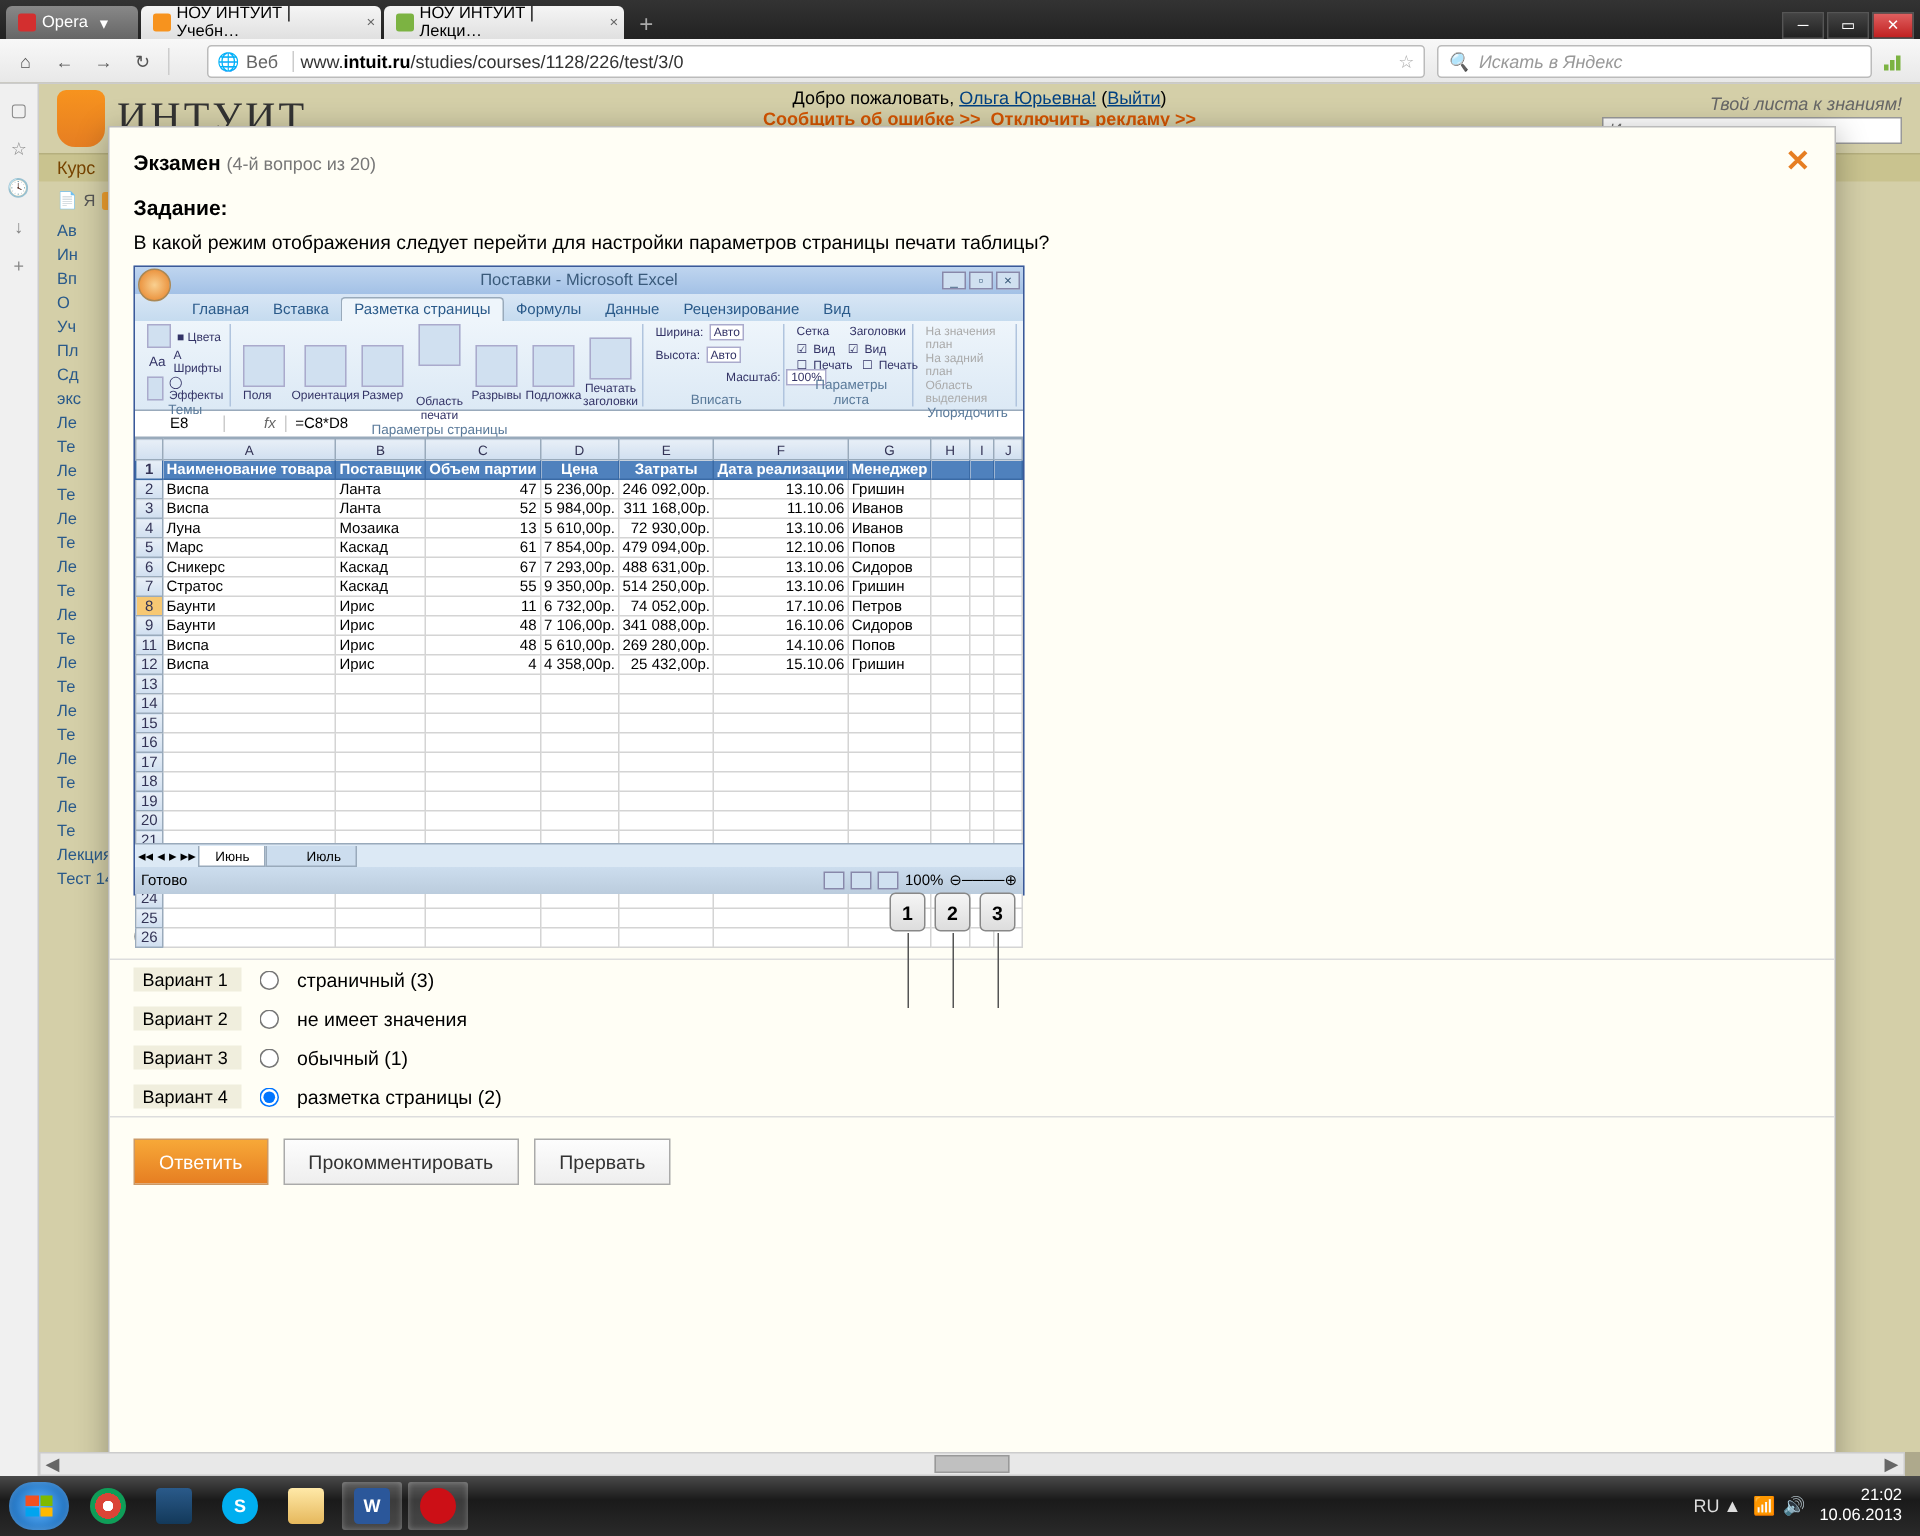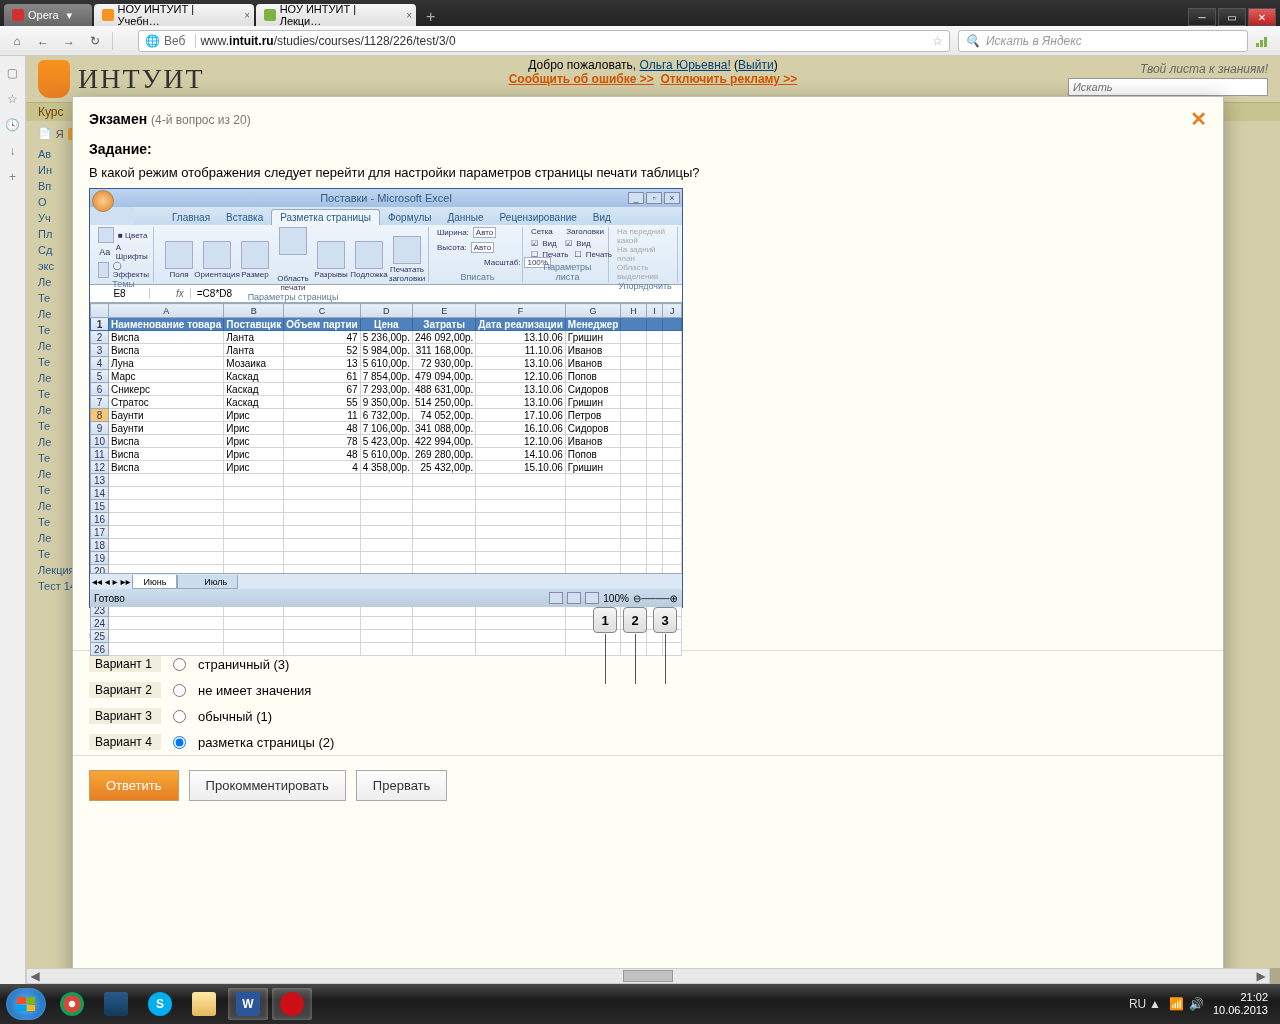--- a/index.html
+++ b/index.html
@@ -46,36 +46,36 @@
 .logo-text { font-family: Georgia, serif; font-size: 28px; letter-spacing: 2px; color: #333; }
 .header-center { position: absolute; left: 50%; transform: translateX(-50%); top: 2px; text-align: center; font-size: 12px; }
 .header-center a { color: #004080; text-decoration: underline; }
 .header-orange a { color: #d35400; font-weight: bold; }
 .header-right { position: absolute; right: 12px; top: 6px; text-align: right; font-size: 12px; }
 .slogan { font-style: italic; color: #666; }
 .site-search { width: 200px; height: 18px; border: 1px solid #999; font-style: italic; color: #aaa; padding: 0 4px; font-size: 11px; margin-top: 2px; }
 .nav-row { background: #c9c38f; font-size: 12px; padding: 2px 12px; color: #774400; border-top: 1px solid #b5af7e; }
 
 
-.modal { position: absolute; left: 72px; top: 96px; right: 56px; height: 924px; background: #fffef5; border: 1px solid #bbb; box-shadow: 0 4px 20px rgba(0,0,0,0.3); padding: 0; }
+.modal { position: absolute; left: 72px; top: 84px; right: 56px; height: 924px; background: #fffef5; border: 1px solid #bbb; box-shadow: 0 4px 20px rgba(0,0,0,0.3); padding: 0; }
 .modal-header { padding: 10px 16px 6px; font-size: 14px; display: flex; justify-content: space-between; align-items: center; }
 .modal-header b { font-size: 14px; }
 .modal-header .sub { color: #777; font-size: 12px; }
 .modal-close { color: #e67e22; font-size: 20px; font-weight: bold; cursor: pointer; }
 .modal-task { padding: 4px 16px; }
 .modal-task h3 { font-size: 14px; margin-bottom: 8px; }
 .modal-task p { font-size: 13px; margin-bottom: 8px; }
 
 
 .excel { width: 594px; height: 420px; border: 1px solid #3b5998; margin: 4px 0 8px 0; background: #cfe0f2; font-size: 10px; position: relative; font-family: Tahoma, Arial, sans-serif; }
 .excel-title { height: 18px; background: linear-gradient(#bfd5ef, #a3c1e6); display: flex; align-items: center; justify-content: center; color: #3a5a7a; font-size: 11px; position: relative; }
 .excel-title .wctrl { position: absolute; right: 2px; display: flex; gap: 2px; }
 .excel-title .wctrl span { width: 16px; height: 12px; background: #d0e0f0; border: 1px solid #88a; font-size: 9px; text-align: center; line-height: 10px; }
 .excel-orb { position: absolute; left: 2px; top: 1px; width: 22px; height: 22px; border-radius: 50%; background: radial-gradient(#f9d090, #e67e22); border: 1px solid #a85; z-index: 2; }
-.ribbon-tabs { height: 18px; display: flex; align-items: flex-end; padding-left: 30px; gap: 0; background: linear-gradient(#d8e6f5, #c5dbef); font-size: 10px; margin-left: 44px; }
+.ribbon-tabs { height: 18px; display: flex; align-items: flex-end; padding-left: 30px; gap: 0; background: linear-gradient(#d8e6f5, #c5dbef); font-size: 10px; }
 .ribbon-tab { padding: 2px 8px; color: #2a5a8a; }
 .ribbon-tab.active { background: #eef5fb; border: 1px solid #9ab; border-bottom: none; border-radius: 3px 3px 0 0; }
 .ribbon-body { height: 60px; background: linear-gradient(#eef5fb, #dce9f5); border-bottom: 1px solid #9ab; display: flex; padding: 2px 4px; gap: 4px; font-size: 9px; color: #336; }
 .rgroup { border-right: 1px solid #b0c4de; padding: 0 4px; display: flex; flex-direction: column; justify-content: space-between; position: relative; }
 .rgroup-lbl { text-align: center; color: #5a7a9a; }
 .rrow { display: flex; gap: 4px; align-items: center; }
 .ricon { width: 16px; height: 16px; background: #d0e0f0; border: 1px solid #aac; }
 .rbig { width: 28px; height: 28px; background: #d0e0f0; border: 1px solid #aac; }
 .gray { color: #aaa; }
 
@@ -296,21 +296,21 @@
               <span style="font-size:8px;">A <span>Шрифты</span></span>
             </div>
           <div class="rrow">
               <div class="ricon"></div>
               <span style="font-size:8px;">◯ <span>Эффекты</span></span>
             </div>
           <div class="rgroup-lbl">Темы</div>
         </div>
         <div class="rgroup" style="flex:0 0 auto;">
           <div class="rrow" id="page-setup-row">
-              <div style="display: flex; flex-direction: column; align-items: center; gap: 1px; width: 34px;">
+              <div style="display: flex; flex-direction: column; align-items: flex-start; gap: 1px; width: 34px;">
                 <div class="rbig"></div>
                 <div style="font-size:8px;text-align:center;line-height:9px;">Поля</div>
               </div>
               <div style="display: flex; flex-direction: column; align-items: center; gap: 1px; width: 34px;">
                 <div class="rbig"></div>
                 <div style="font-size:8px;text-align:center;line-height:9px;">Ориентация</div>
               </div>
               <div style="display: flex; flex-direction: column; align-items: center; gap: 1px; width: 34px;">
                 <div class="rbig"></div>
                 <div style="font-size:8px;text-align:center;line-height:9px;">Размер</div>
@@ -352,21 +352,21 @@
         <div class="rgroup" style="width:82px;">
           <div class="rrow" style="font-size:8px;justify-content:space-between;">
               <span>Сетка</span>
               <span>Заголовки</span>
             </div>
           <div class="rrow" style="font-size:8px;">☑ <span>Вид</span>&nbsp;&nbsp;☑ <span>Вид</span></div>
           <div class="rrow" style="font-size:8px;">☐ <span>Печать</span>&nbsp;☐ <span>Печать</span></div>
           <div class="rgroup-lbl">Параметры листа</div>
         </div>
         <div class="rgroup gray" style="width:95px;">
-          <div style="font-size:8px;">На передний какой</div>
+          <div style="font-size:8px;">На значения план</div>
           <div style="font-size:8px;">На задний план</div>
           <div style="font-size:8px;">Область выделения</div>
           <div class="rgroup-lbl">Упорядочить</div>
         </div>
       </div>
       <div class="formula-bar">
         <div class="name-box">E8</div>
         <div style="width:20px;"></div>
         <div class="fx">fx</div>
         <div class="formula-val">=C8*D8</div>
@@ -498,33 +498,20 @@
                 <td class="num">48</td>
                 <td class="num">7 106,00р.</td>
                 <td class="num">341 088,00р.</td>
                 <td class="num">16.10.06</td>
                 <td>Сидоров</td>
                 <td></td>
                 <td></td>
                 <td></td>
               </tr>
               <tr>
-                <td class="rowh">10</td>
-                <td>Виспа</td>
-                <td>Ирис</td>
-                <td class="num">78</td>
-                <td class="num">5 423,00р.</td>
-                <td class="num">422 994,00р.</td>
-                <td class="num">12.10.06</td>
-                <td>Иванов</td>
-                <td></td>
-                <td></td>
-                <td></td>
-              </tr>
-              <tr>
                 <td class="rowh">11</td>
                 <td>Виспа</td>
                 <td>Ирис</td>
                 <td class="num">48</td>
                 <td class="num">5 610,00р.</td>
                 <td class="num">269 280,00р.</td>
                 <td class="num">14.10.06</td>
                 <td>Попов</td>
                 <td></td>
                 <td></td>

